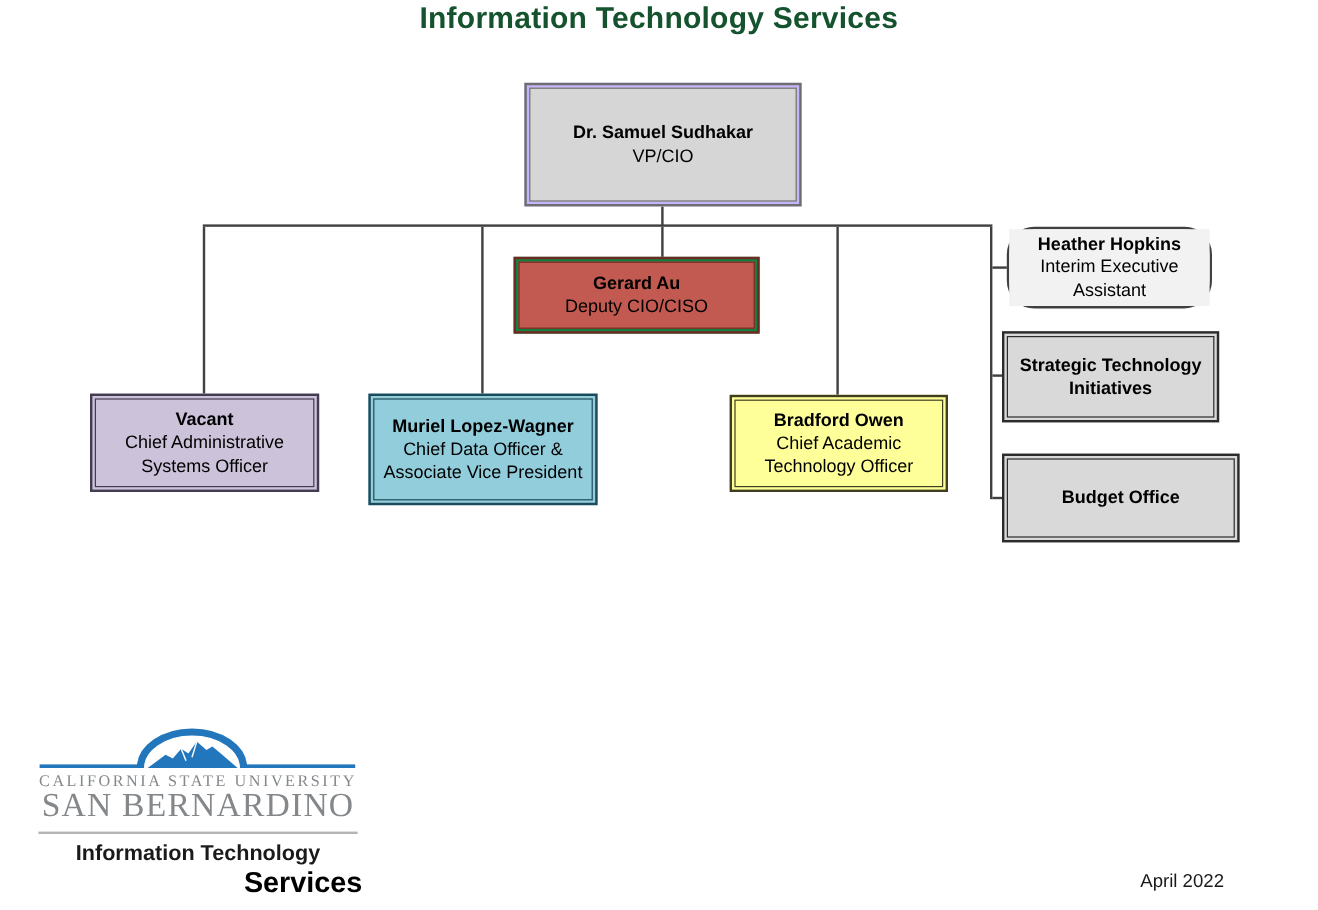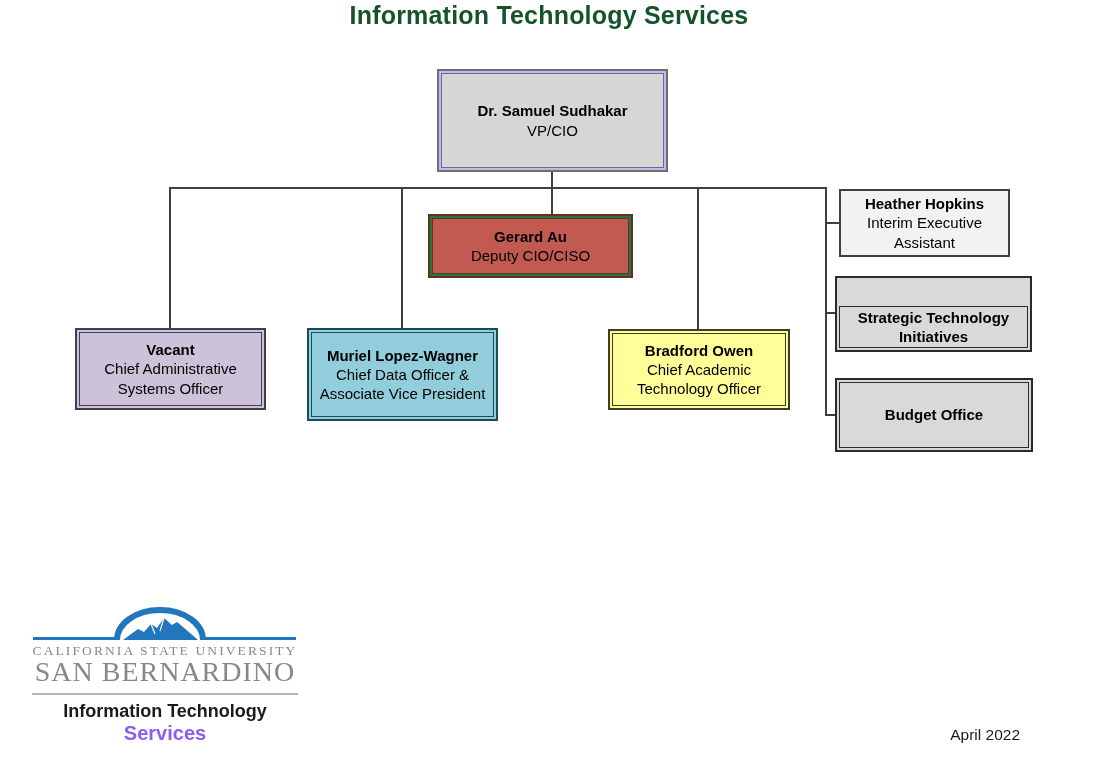--- a/index.html
+++ b/index.html
@@ -35,22 +35,22 @@
     position:absolute; left:28px; top:656px; width:274px; text-align:center;
     font-family:"Liberation Serif", serif; font-size:28px; letter-spacing:1px;
     color:#85888b; white-space:nowrap;
   }
   .logo-divider { position:absolute; left:32px; top:693px; width:266px; height:2px; background:#b3b5b7; }
   .logo-dept1 {
     position:absolute; left:28px; top:701px; width:274px; text-align:center;
     font-size:18px; font-weight:bold; color:#1a1a1a;
   }
   .logo-dept2 {
-    position:absolute; left:28px; top:722px; width:274px; text-align:center;
-    font-size:20px; font-weight:bold; color:#8b5cf6;
+    position:absolute; left:28px; top:722px; width:274px; text-align:right;
+    font-size:24px; font-weight:bold; color:#000000;
   }
   .date-label {
     position:absolute; right:78px; top:726px; font-size:15.5px; color:#1a1a1a;
   }
   svg { display:block; }
 </style>
 </head>
 <body>
 
 <div class="canvas">
@@ -96,28 +96,28 @@
     </div>
   </div>
 
   <div class="node" style="left: 608px; top: 329px; width: 182px; height: 81px; border-color: rgb(63, 63, 32); background-color: rgb(255, 255, 153);">
     <div class="node-inner" style="border-color: rgb(63, 63, 32); background-color: rgb(255, 255, 153);">
       <span class="node-name">Bradford Owen</span>
       <span class="node-role">Chief Academic Technology Officer</span>
     </div>
   </div>
 
-  <div class="node single" style="left: 839px; top: 189px; width: 171px; height: 68px; border-color: rgb(64, 64, 64); background-color: #fde047;">
+  <div class="node single" style="left: 839px; top: 189px; width: 171px; height: 68px; border-color: rgb(64, 64, 64); background-color: #fde047; border-radius: 23px;">
     <div class="node-inner" style="background-color: rgb(242, 242, 242);">
       <span class="node-name">Heather Hopkins</span>
       <span class="node-role">Interim Executive Assistant</span>
     </div>
   </div>
 
-  <div class="node" style="left: 835px; top: 276px; width: 197px; height: 76px; border-color: rgb(43, 43, 43); background-color: rgb(217, 217, 217); align-items: flex-end;">
+  <div class="node" style="left: 835px; top: 276px; width: 181px; height: 76px; border-color: rgb(43, 43, 43); background-color: rgb(217, 217, 217);">
     <div class="node-inner" style="border-color: rgb(43, 43, 43); background-color: rgb(217, 217, 217);">
       <span class="node-name">Strategic Technology Initiatives</span>
     </div>
   </div>
 
   <div class="node" style="left: 835px; top: 378px; width: 198px; height: 74px; border-color: rgb(43, 43, 43); background-color: rgb(217, 217, 217);">
     <div class="node-inner" style="border-color: rgb(43, 43, 43); background-color: rgb(217, 217, 217);">
       <span class="node-name">Budget Office</span>
     </div>
   </div>

